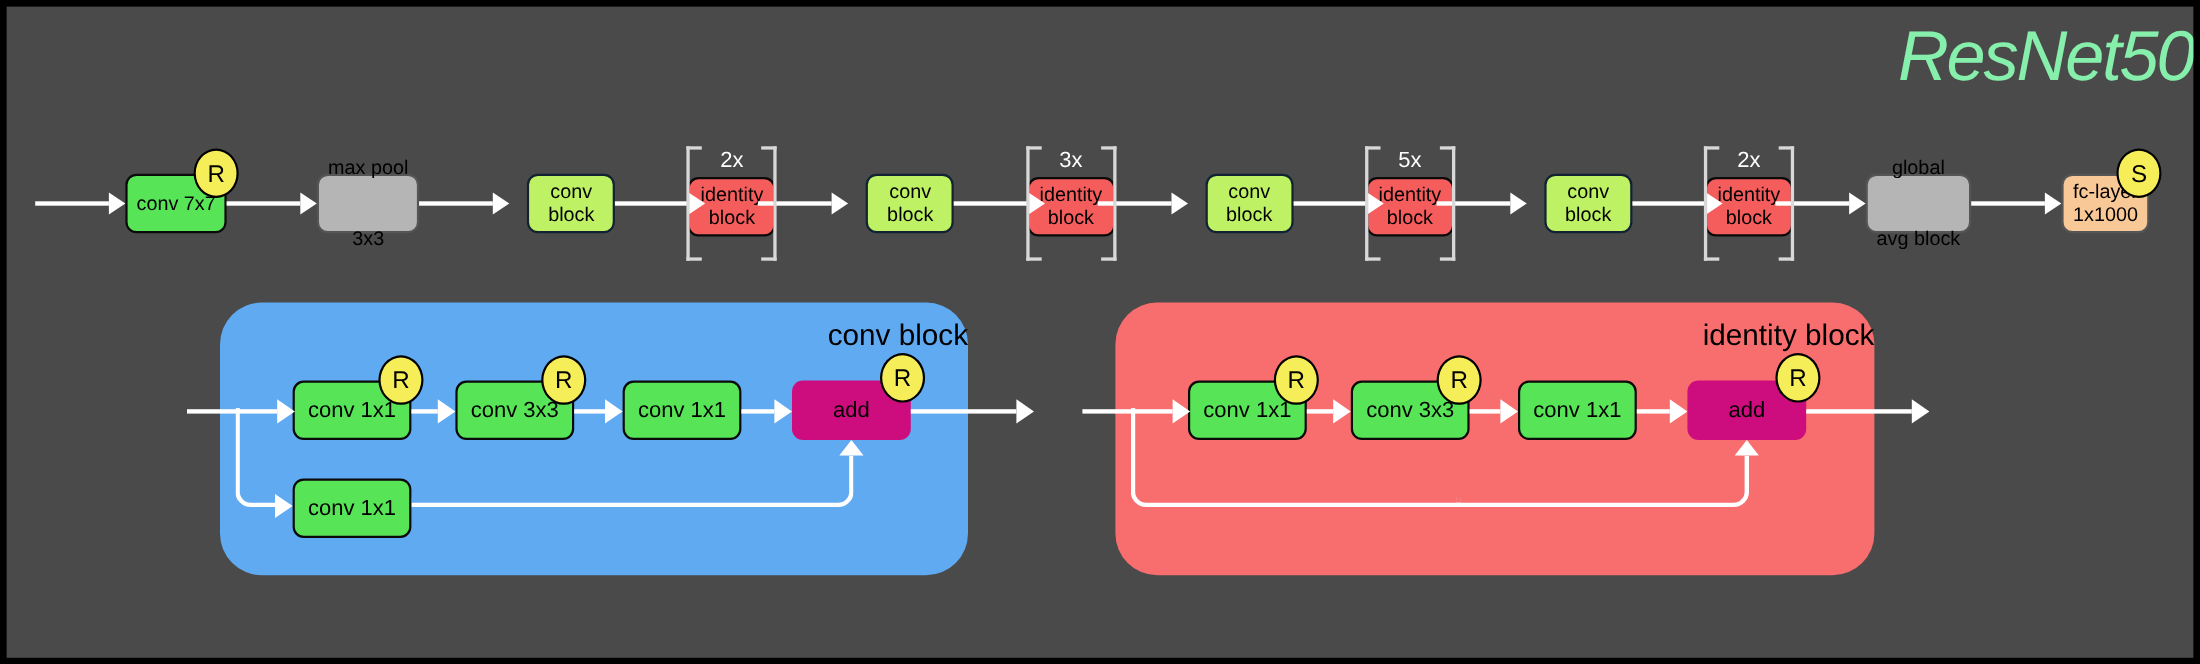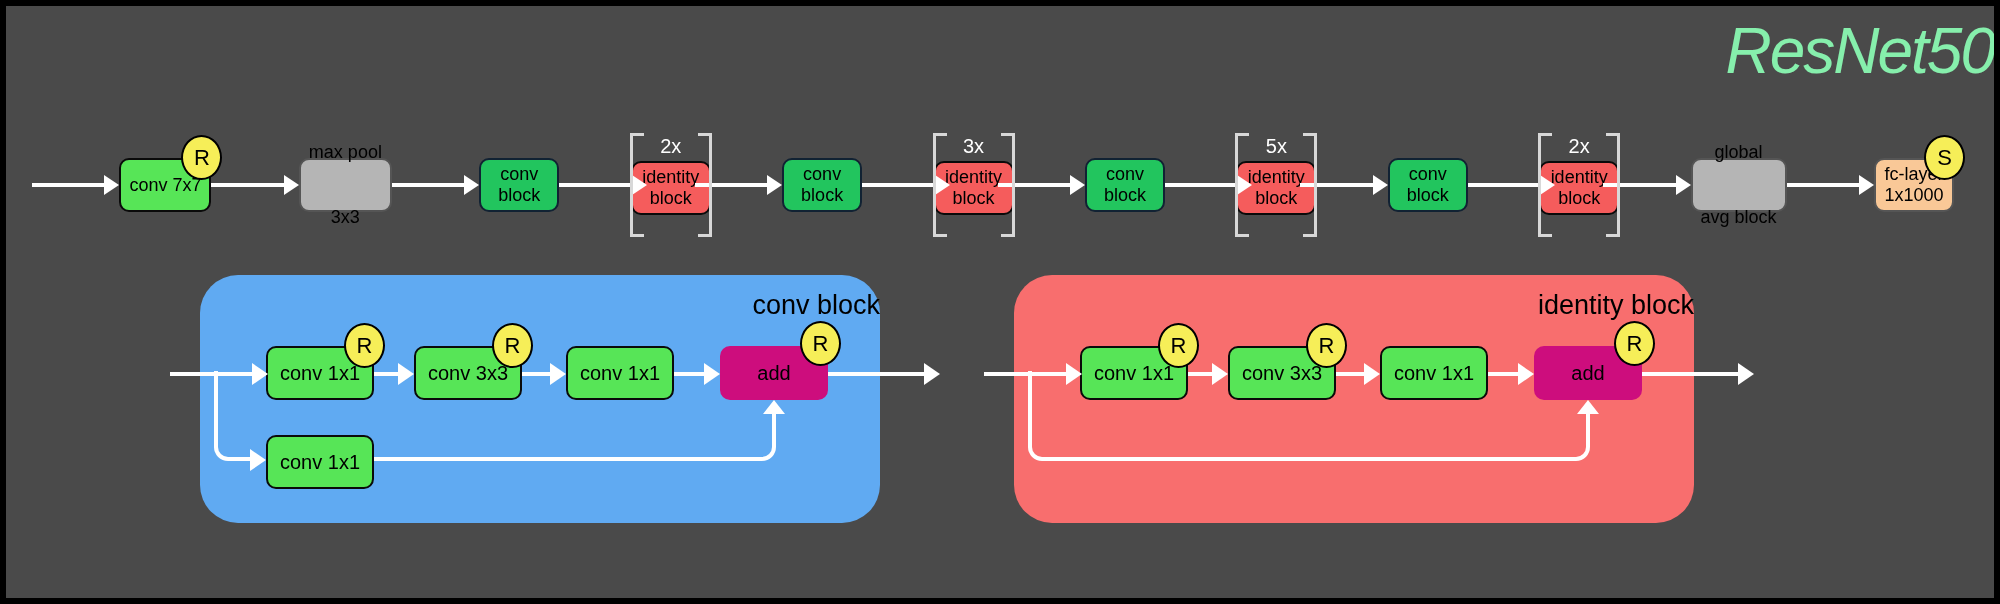--- a/index.html
+++ b/index.html
@@ -19,21 +19,21 @@
     display:flex;justify-content:space-between;align-items:center;
   }
   .pblock{
     min-width:80px;height:54px;box-sizing:border-box;padding:2px 8px;
     border-radius:10px;display:flex;flex-direction:column;justify-content:center;align-items:center;
     font-size:18px;line-height:1.15;text-align:center;position:relative;flex-shrink:0;
   }
   .io{background:#ebebeb;border:2px solid #888;}
   .green{background:#57e557;border:2px solid #0a0a0a;}
   .grayb{background:#b5b5b5;border:2px solid #555;gap:44px;}
-  .blue{background:#22c55e;border:2px solid #123;}
+  .blue{background:#bef264;border:2px solid #123;margin-left:16px;}
   .redb{background:#f55c5c;border:2px solid #0a0a0a;}
   .peach{background:#f9c897;border:2px solid #555;}
   .badge{
     position:absolute;top:-25px;right:-13px;width:37px;height:41px;
     background:#f6ee58;border:2px solid #000;border-radius:50%;
     display:flex;align-items:center;justify-content:center;
     font-size:22px;color:#000;z-index:4;
   }
   
   .parrow{flex:1 1 auto;display:flex;align-items:center;min-width:26px;position:relative;z-index:1;}
@@ -44,21 +44,21 @@
   
   .bracket-group{position:relative;height:104px;display:flex;flex-direction:column;align-items:center;padding:0 1px;flex-shrink:0;}
   .bracket{position:absolute;top:0;bottom:0;width:14px;box-sizing:border-box;z-index:2;}
   .bl{left:0;border-left:3px solid #d8d8d8;border-top:3px solid #d8d8d8;border-bottom:3px solid #d8d8d8;}
   .br{right:0;border-right:3px solid #d8d8d8;border-top:3px solid #d8d8d8;border-bottom:3px solid #d8d8d8;}
   .repeat{color:#fff;font-size:20px;height:22px;line-height:22px;margin-top:2px;}
   .bracket-group .pblock{margin-top:4px;}
   
   .panel{position:absolute;top:269px;width:680px;height:248px;border-radius:38px;}
   .panel.convp{left:194px;background:#60aaf2;}
-  .panel.identp{left:1008px;background:#f86e6e;}
+  .panel.identp{left:1008px;background:#f86e6e;padding-left:10px;}
   .panel-title{text-align:right;padding-top:15px;font-size:27px;color:#000;}
   .mblock{
     position:absolute;top:71px;height:54px;width:108px;box-sizing:border-box;
     border-radius:10px;display:flex;align-items:center;justify-content:center;
     font-size:20px;background:#57e557;border:2px solid #0a0a0a;
   }
   .m1{left:66px;} .m2{left:214px;} .m3{left:366px;} .m4{left:520px;}
   .msc{left:66px;top:160px;}
   .addb{background:#cd0d7d;border:none;}
   

